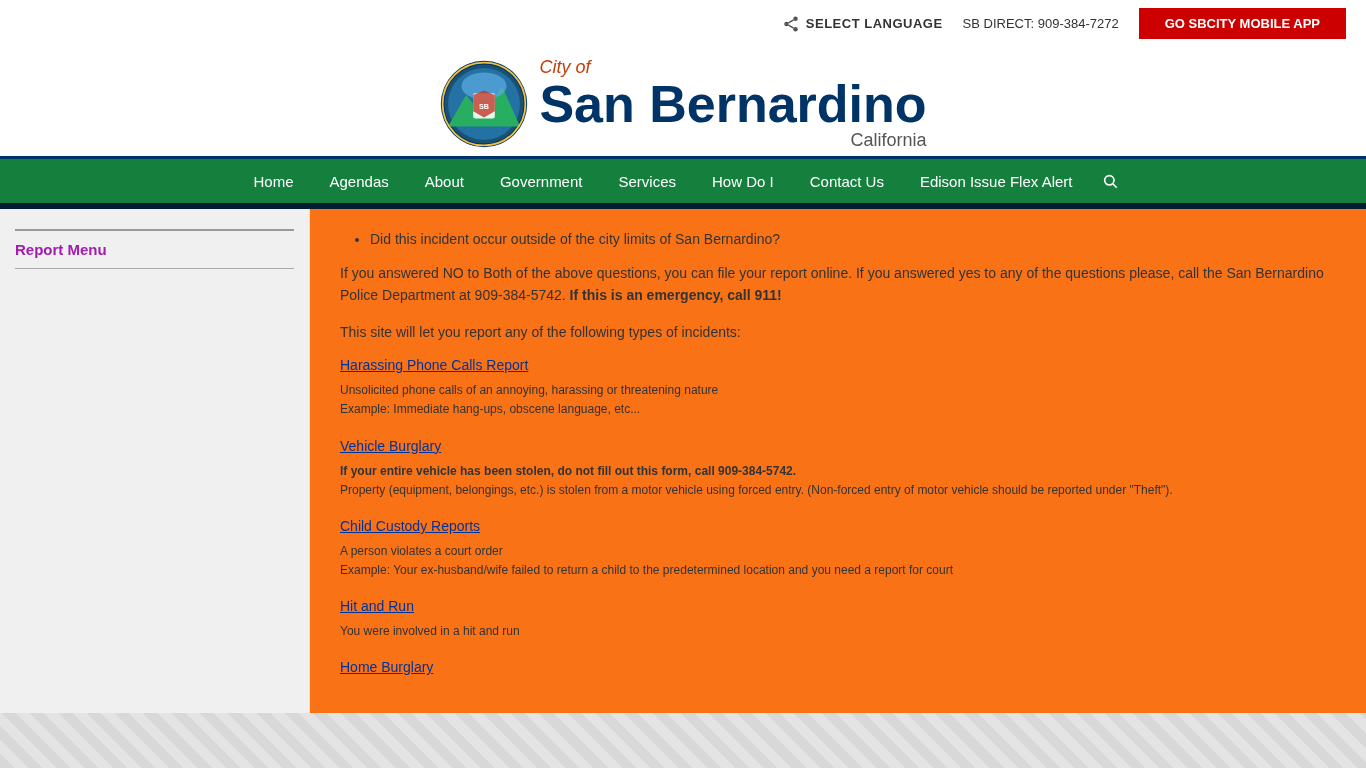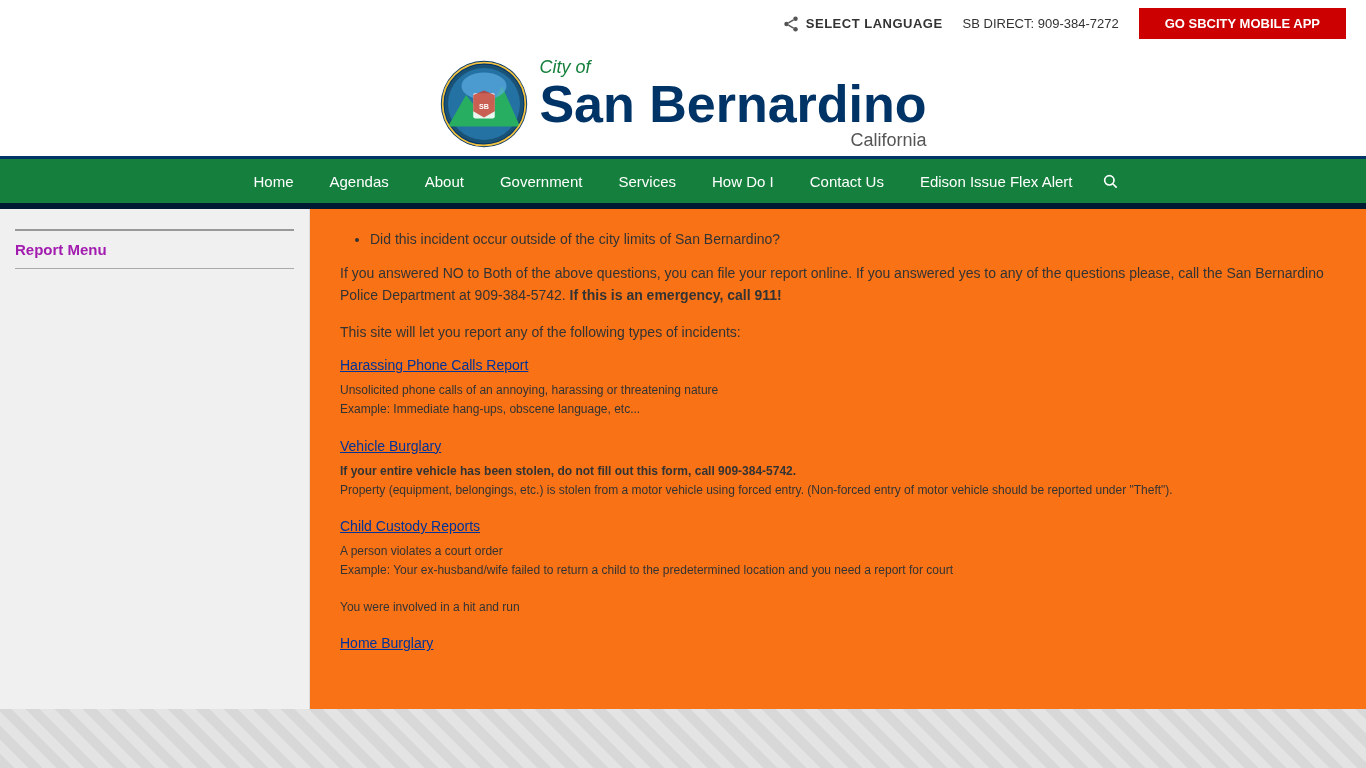--- a/index.html
+++ b/index.html
@@ -62,21 +62,21 @@
     .logo-circle {
       width: 90px;
       height: 90px;
     }
     .city-name-area {
       display: flex;
       flex-direction: column;
     }
     .city-of-text {
       font-size: 18px;
-      color: #15803d;
+      color: #c2410c;
       font-style: italic;
     }
     .city-name-big {
       font-size: 52px;
       font-weight: bold;
       color: #003366;
       line-height: 1;
     }
     .city-state {
       font-size: 18px;
@@ -312,20 +312,21 @@
 
     <div class="incident-section">
       <a class="incident-link">Child Custody Reports</a>
       <p class="incident-desc">
         <span>A person violates a court order</span><br>
         <span>Example: Your ex-husband/wife failed to return a child to the predetermined location and you need a report for court</span>
       </p>
     </div>
 
     <div class="incident-section">
+      <a class="incident-link">Hit and Run</a>
       <p class="incident-desc">
         <span>You were involved in a hit and run</span>
       </p>
     </div>
 
     <div class="incident-section">
       <a class="incident-link">Home Burglary</a>
     </div>
 
   </main>

